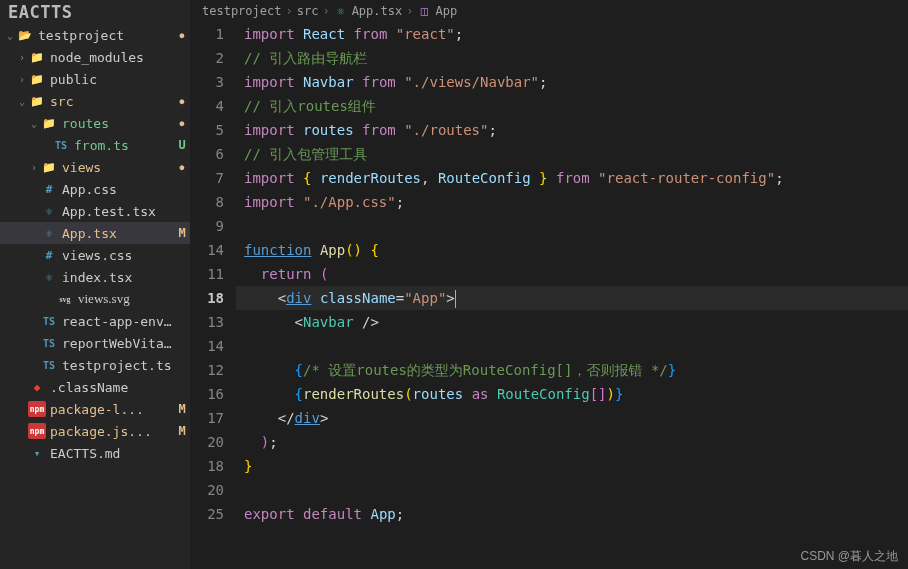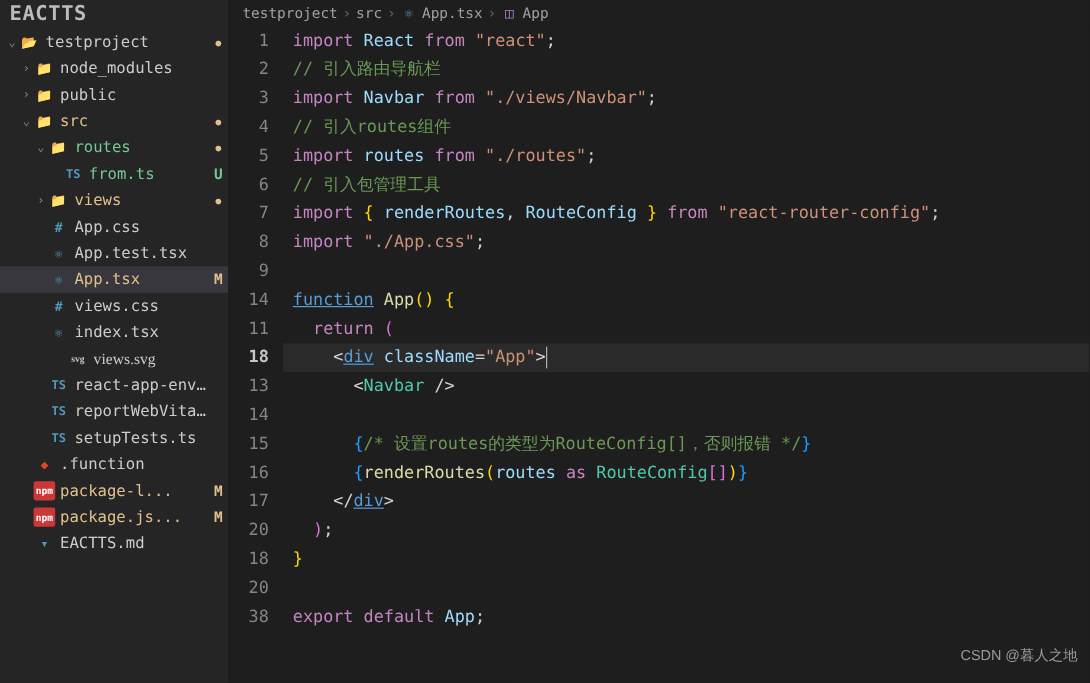--- a/index.html
+++ b/index.html
@@ -123,21 +123,21 @@
 .tk-punc { color: #d4d4d4; }
 .tk-brace1 { color: #ffd700; }
 .tk-brace2 { color: #da70d6; }
 .tk-brace3 { color: #179fff; }
 .tk-tag { color: #569cd6; text-decoration: underline; }
 .tk-tagname { color: #4ec9b0; }
 .tk-attr { color: #9cdcfe; }
 
 .watermark {
   position: absolute;
-  bottom: 14px;
+  bottom: 4px;
   right: 10px;
   color: #999;
   font-size: 12px;
   font-family: Arial, sans-serif;
 }
 </style>
 </head>
 <body>
 
 <div class="sidebar">
@@ -229,27 +229,27 @@
       </div>
       <div class="tree-item" style="padding-left: 28px;">
         <span class="chev"></span>
         <span class="file-icon" style="color: rgb(81, 154, 186); font-size: 10px; font-weight: bold;">TS</span>
         <span class="label ">reportWebVital...</span>
         <span class="status-badge "></span>
       </div>
       <div class="tree-item" style="padding-left: 28px;">
         <span class="chev"></span>
         <span class="file-icon" style="color: rgb(81, 154, 186); font-size: 10px; font-weight: bold;">TS</span>
-        <span class="label ">setupTests.ts</span>
+        <span class="label ">testproject.ts</span>
         <span class="status-badge "></span>
       </div>
       <div class="tree-item" style="padding-left: 16px;">
         <span class="chev"></span>
         <span class="file-icon" style="color: rgb(226, 67, 41);">◆</span>
-        <span class="label ">.function</span>
+        <span class="label ">.className</span>
         <span class="status-badge "></span>
       </div>
       <div class="tree-item" style="padding-left: 16px;">
         <span class="chev"></span>
         <span class="file-icon" style="color: rgb(255, 255, 255); font-size: 8px; background: rgb(203, 56, 55); border-radius: 2px;">npm</span>
         <span class="label modified-name">package-l...</span>
         <span class="status-badge status-m">M</span>
       </div>
       <div class="tree-item" style="padding-left: 16px;">
         <span class="chev"></span>
@@ -291,25 +291,25 @@
         <div class="ln">5</div>
         <div class="ln">6</div>
         <div class="ln">7</div>
         <div class="ln">8</div>
         <div class="ln">9</div>
         <div class="ln">14</div>
         <div class="ln">11</div>
         <div class="ln current">18</div>
         <div class="ln">13</div>
         <div class="ln">14</div>
-        <div class="ln">15</div>
+        <div class="ln">12</div>
         <div class="ln">16</div>
         <div class="ln">17</div>
         <div class="ln">20</div>
         <div class="ln">18</div>
         <div class="ln">20</div>
-        <div class="ln">38</div>
+        <div class="ln">25</div>
       </div>
     <div class="code" id="code"><div class="code-line"><span class="tk-kw">import</span> <span class="tk-var">React</span> <span class="tk-kw">from</span> <span class="tk-str">"react"</span><span class="tk-punc">;</span></div><div class="code-line"><span class="tk-com">// 引入路由导航栏</span></div><div class="code-line"><span class="tk-kw">import</span> <span class="tk-var">Navbar</span> <span class="tk-kw">from</span> <span class="tk-str">"./views/Navbar"</span><span class="tk-punc">;</span></div><div class="code-line"><span class="tk-com">// 引入routes组件</span></div><div class="code-line"><span class="tk-kw">import</span> <span class="tk-var">routes</span> <span class="tk-kw">from</span> <span class="tk-str">"./routes"</span><span class="tk-punc">;</span></div><div class="code-line"><span class="tk-com">// 引入包管理工具</span></div><div class="code-line"><span class="tk-kw">import</span> <span class="tk-brace1">{</span> <span class="tk-var">renderRoutes</span><span class="tk-punc">,</span> <span class="tk-var">RouteConfig</span> <span class="tk-brace1">}</span> <span class="tk-kw">from</span> <span class="tk-str">"react-router-config"</span><span class="tk-punc">;</span></div><div class="code-line"><span class="tk-kw">import</span> <span class="tk-str">"./App.css"</span><span class="tk-punc">;</span></div><div class="code-line">&nbsp;</div><div class="code-line"><span class="tk-tag">function</span> <span class="tk-fn">App</span><span class="tk-brace1">()</span> <span class="tk-brace1">{</span></div><div class="code-line">  <span class="tk-kw">return</span> <span class="tk-brace2">(</span></div><div class="code-line current">    <span class="tk-punc">&lt;</span><span class="tk-tag">div</span> <span class="tk-attr">className</span><span class="tk-punc">=</span><span class="tk-str">"App"</span><span class="tk-punc">&gt;</span><span class="cursor"></span></div><div class="code-line">      <span class="tk-punc">&lt;</span><span class="tk-tagname">Navbar</span> <span class="tk-punc">/&gt;</span></div><div class="code-line">&nbsp;</div><div class="code-line">      <span class="tk-brace3">{</span><span class="tk-com">/* 设置routes的类型为RouteConfig[]，否则报错 */</span><span class="tk-brace3">}</span></div><div class="code-line">      <span class="tk-brace3">{</span><span class="tk-fn">renderRoutes</span><span class="tk-brace1">(</span><span class="tk-var">routes</span> <span class="tk-kw">as</span> <span class="tk-type">RouteConfig</span><span class="tk-brace2">[]</span><span class="tk-brace1">)</span><span class="tk-brace3">}</span></div><div class="code-line">    <span class="tk-punc">&lt;/</span><span class="tk-tag">div</span><span class="tk-punc">&gt;</span></div><div class="code-line">  <span class="tk-brace2">)</span><span class="tk-punc">;</span></div><div class="code-line"><span class="tk-brace1">}</span></div><div class="code-line">&nbsp;</div><div class="code-line"><span class="tk-kw">export</span> <span class="tk-kw">default</span> <span class="tk-var">App</span><span class="tk-punc">;</span></div></div>
   </div>
 </div>
 
 <div class="watermark">CSDN @暮人之地</div>
 
 </body></html>

